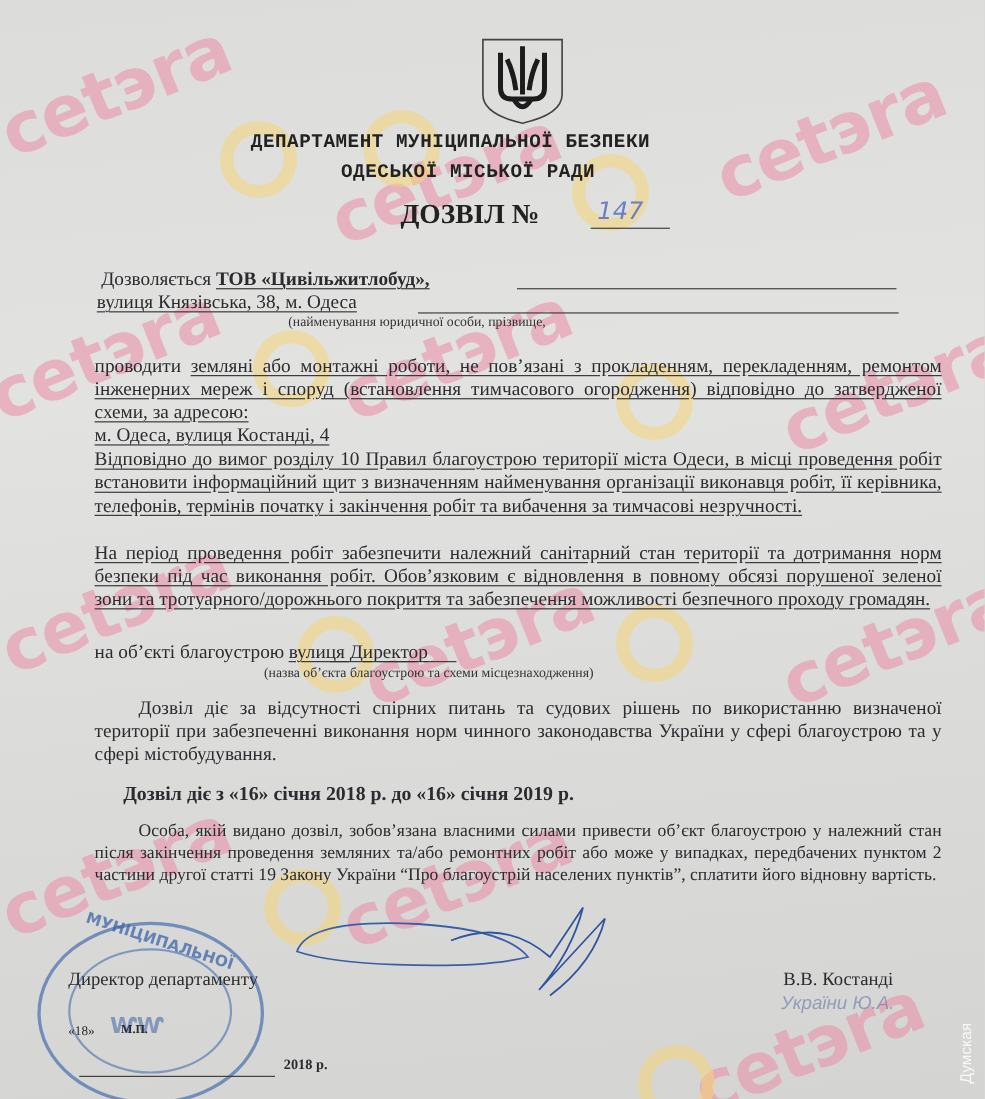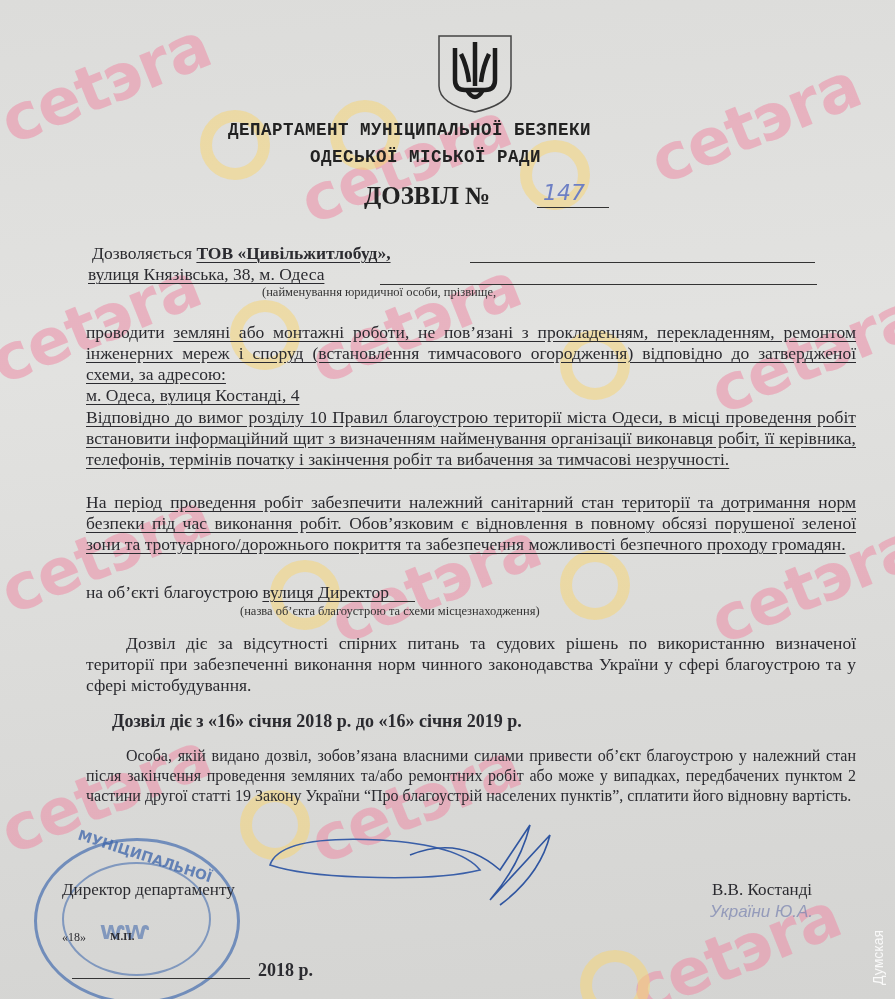--- a/index.html
+++ b/index.html
@@ -140,21 +140,21 @@
 
   <div class="stamp"></div>
   <div class="stamp-inner"></div>
   <div class="stamp-text" style="left:75px; top:848px; transform:rotate(18deg);">МУНІЦИПАЛЬНОЇ</div>
   <div class="stamp-text" style="left:100px; top:920px; font-size:20px; color:rgba(60,100,170,0.55);">ⱲⱲ</div>
 
   <div class="line" style="left:62px; top:880px; font-size:17px;">Директор департаменту</div>
   <div class="line bold" style="left:110px; top:930px; font-size:11px;">М.П.</div>
   <div class="line" style="left:62px; top:930px; font-size:12px;">«18»</div>
   <div class="rule" style="left:72px; top:978px; width:178px;"></div>
-  <div class="line bold" style="left:258px; top:960px; font-size:18px;">2018 р.</div>
+  <div class="line bold" style="left:258px; top:960px; font-size:13px;">2018 р.</div>
 
   <svg class="sig" style="left:260px; top:815px;" width="320" height="100" viewBox="0 0 320 100">
     <path d="M10 50 Q20 20 120 25 Q200 30 220 55 Q180 65 100 62 Q40 60 10 50 Z" fill="none" stroke="#3a5fa8" stroke-width="1.6"></path>
     <path d="M150 40 Q200 20 240 55 L270 10 Q260 50 230 85 L290 20 Q280 60 240 90" fill="none" stroke="#2f55a0" stroke-width="1.6"></path>
   </svg>
 
   <div class="line" style="left:712px; top:880px; font-size:17px;">В.В. Костанді</div>
   <div class="stamp-name">України Ю.А.</div>
 
   <div class="source">Думская</div>

